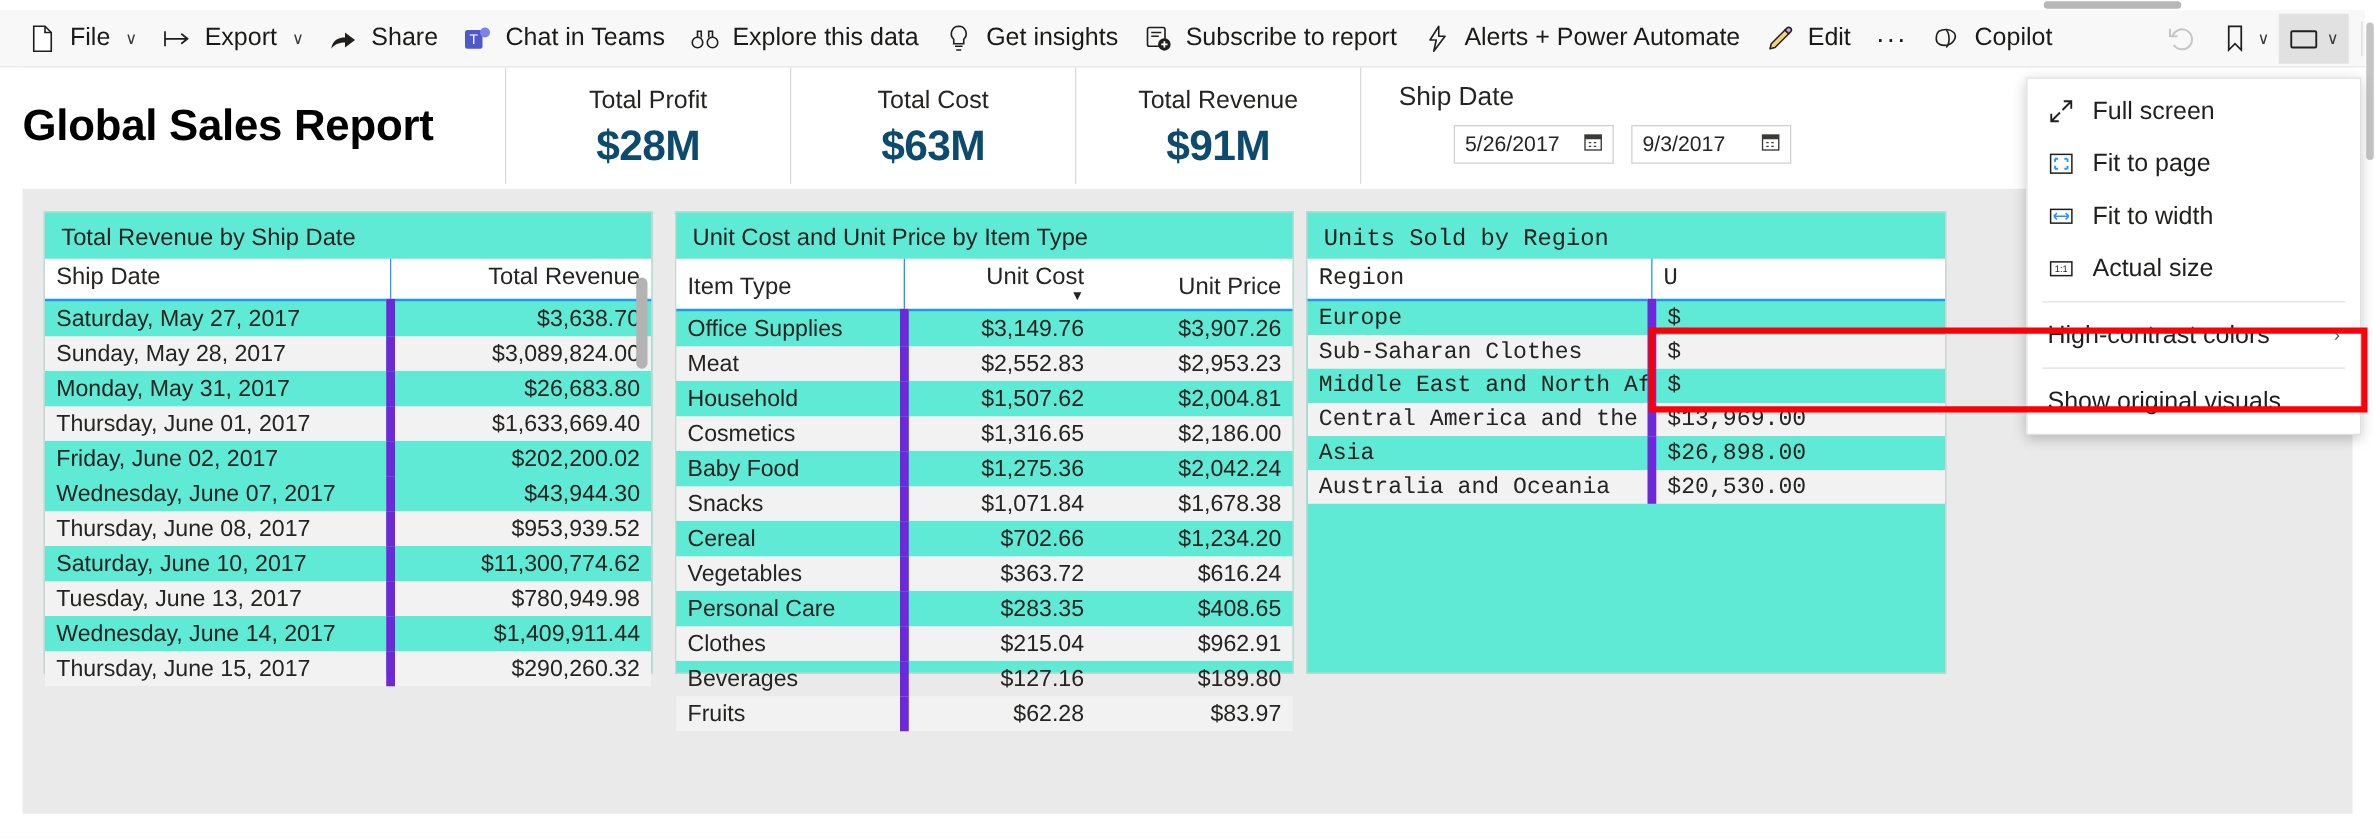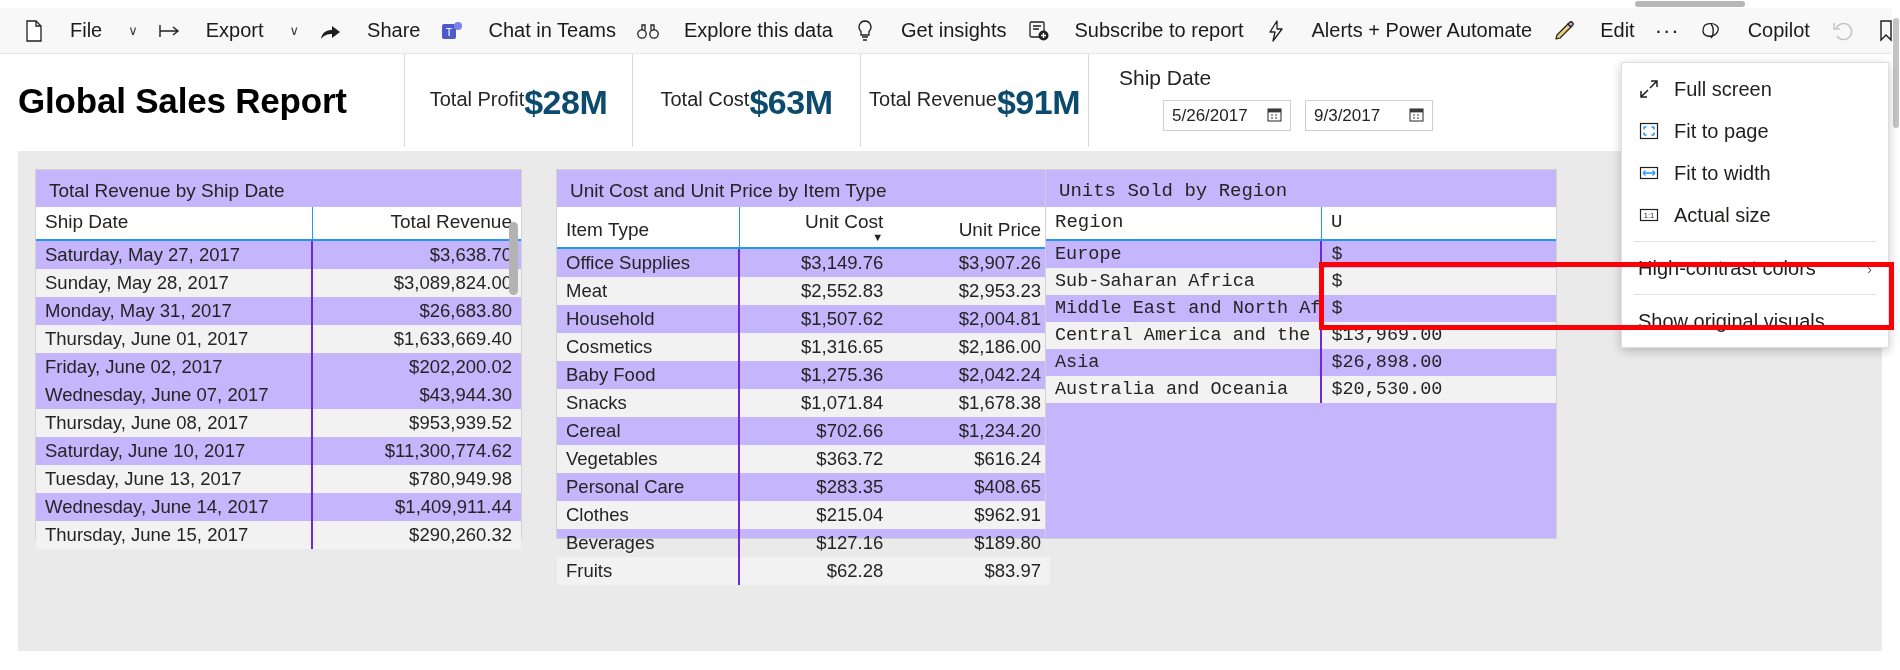--- a/index.html
+++ b/index.html
@@ -13,21 +13,21 @@
 
   
   .toolbar {
     position: absolute; top: 8px; left: 0; width: 1900px; height: 46px;
     background: #f8f8f8;
     display: flex; align-items: center;
     padding-left: 12px;
     border-bottom: 1px solid #e6e6e6;
   }
   .tb-item {
-    display: flex; align-items: center; gap: 24px;
+    display: flex; align-items: center; gap: 10px;
     height: 38px; padding: 0 10px;
     font-size: 20px; color: #1b1a19; white-space: nowrap;
     cursor: pointer; border-radius: 2px;
   }
   .tb-chev { font-size: 13px; color:#3b3a39; margin-left:2px; }
   .tb-ico { display:inline-flex; align-items:center; justify-content:center; width:24px; height:24px; flex:none; }
   .tb-spacer { flex: 1 1 auto; }
   .tb-right { display:flex; align-items:center; height:46px; }
   .tb-undo { width:46px; height:40px; display:flex; align-items:center; justify-content:center; color:#c8c6c4; font-size:22px; }
   .tb-btn { display:flex; align-items:center; gap:4px; height:40px; padding:0 8px; cursor:pointer; }
@@ -39,21 +39,21 @@
   .rpt-header {
     position:absolute; top:54px; left:0; width:1900px; height:93px;
     background:#ffffff;
     display:flex; align-items:stretch;
   }
   .rpt-title {
     display:flex; align-items:center; padding-left:18px; width:404px;
     font-size:35px; font-weight:bold; color:#000; letter-spacing:-0.2px;
   }
   .kpi {
-    position:relative; width:228px; display:flex; flex-direction:row;
+    position:relative; width:228px; display:flex; flex-direction:column;
     align-items:center; justify-content:center; padding-top:4px;
     border-left:1px solid #d9d9d9;
   }
   .kpi-label { font-size:20px; color:#252423; margin-bottom:6px; }
   .kpi-value { font-size:34px; font-weight:600; color:#0c4a6e; letter-spacing:-0.5px;}
   .shipdate {
     position:relative; width:auto; flex:1 1 auto; border-left:1px solid #d9d9d9;
     padding:12px 0 0 30px;
   }
   .sd-title { font-size:21px; color:#252423; margin-bottom:10px; }
@@ -62,42 +62,42 @@
     display:flex; align-items:center; justify-content:space-between;
     width:128px; height:31px; border:1px solid #d0d0d0; background:#fff;
     padding:0 8px; font-size:17px; color:#252423; cursor:text;
   }
   .sd-cal { font-size:15px; color:#3b3a39; }
 
   
   .canvas { position:absolute; top:151px; left:18px; width:1864px; height:500px; background:#eaeaea; }
 
   .visual {
-    position:absolute; background:#c4b5fd; border:1px solid #d2d2d2;
+    position:absolute; background:#5eead4; border:1px solid #d2d2d2;
   }
   .v1 { left:17px; top:18px; width:487px; height:370px; }
-  .v2 { left:522px; top:18px; width:495px; height:370px;margin-left:16px; }
+  .v2 { left:522px; top:18px; width:495px; height:370px; }
   .v3 { left:1027px; top:18px; width:512px; height:370px;font-family:Liberation Mono, monospace; }
 
   .v-title { font-size:19px; color:#252423; padding:10px 0 5px 13px; }
   table.grid { width:100%; border-collapse:collapse; table-layout:fixed; }
   table.grid th {
     font-size:19px; font-weight:normal; color:#252423;
     padding:4px 9px 6px 9px; text-align:left; vertical-align:bottom;
     border-bottom:2px solid #2196f3;
     background:#fff;
   }
   table.grid th.num { text-align:right; }
   table.grid td {
     font-size:18.5px; color:#252423; padding:3px 9px; height:24.3px;
     white-space:nowrap; overflow:hidden;
   }
   table.grid td.num { text-align:right; }
   table.grid tr.alt td { background:#f2f2f2; }
-  .colsep { border-left:2px solid #6d28d9; }
+  .colsep { border-left:7px solid #6d28d9; }
   th.colsep { border-left:1px solid #2196f3; }
   .sort-caret { display:block; font-size:11px; line-height:7px; color:#252423; margin-top:1px; }
 
   
   .vscroll {
     position:absolute; right:3px; top:52px; width:9px; height:300px;
   }
   .vscroll-thumb { position:absolute; top:0; left:0; width:9px; height:73px; background:#b3b3b3; border-radius:5px; }
 
   
@@ -471,21 +471,21 @@
             <th style="width:54%">Region</th>
             <th class="colsep">U</th>
           </tr>
         </thead>
         <tbody>
           <tr>
               <td>Europe</td>
               <td class="colsep">$</td>
             </tr>
           <tr class="alt">
-              <td>Sub-Saharan Africa</td>
+              <td>Sub-Saharan Clothes</td>
               <td class="colsep">$</td>
             </tr>
           <tr>
               <td>Middle East and North Africa</td>
               <td class="colsep">$</td>
             </tr>
           <tr class="alt">
               <td>Central America and the Caribbean</td>
               <td class="colsep">$13,969.00</td>
             </tr>

